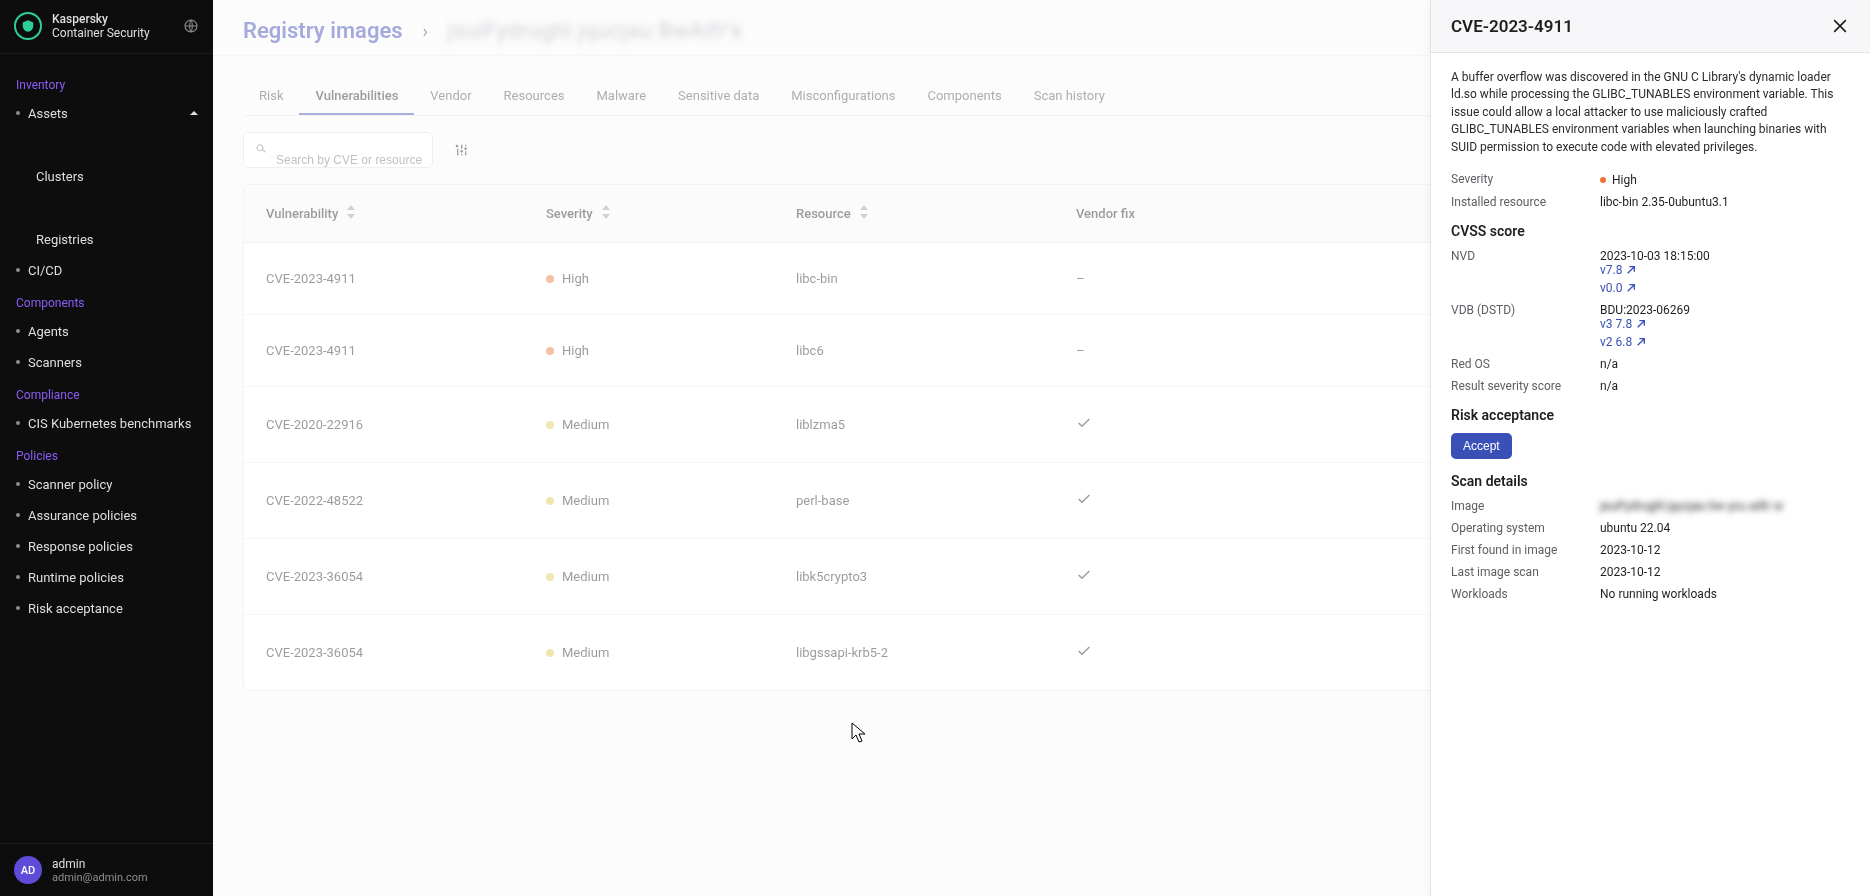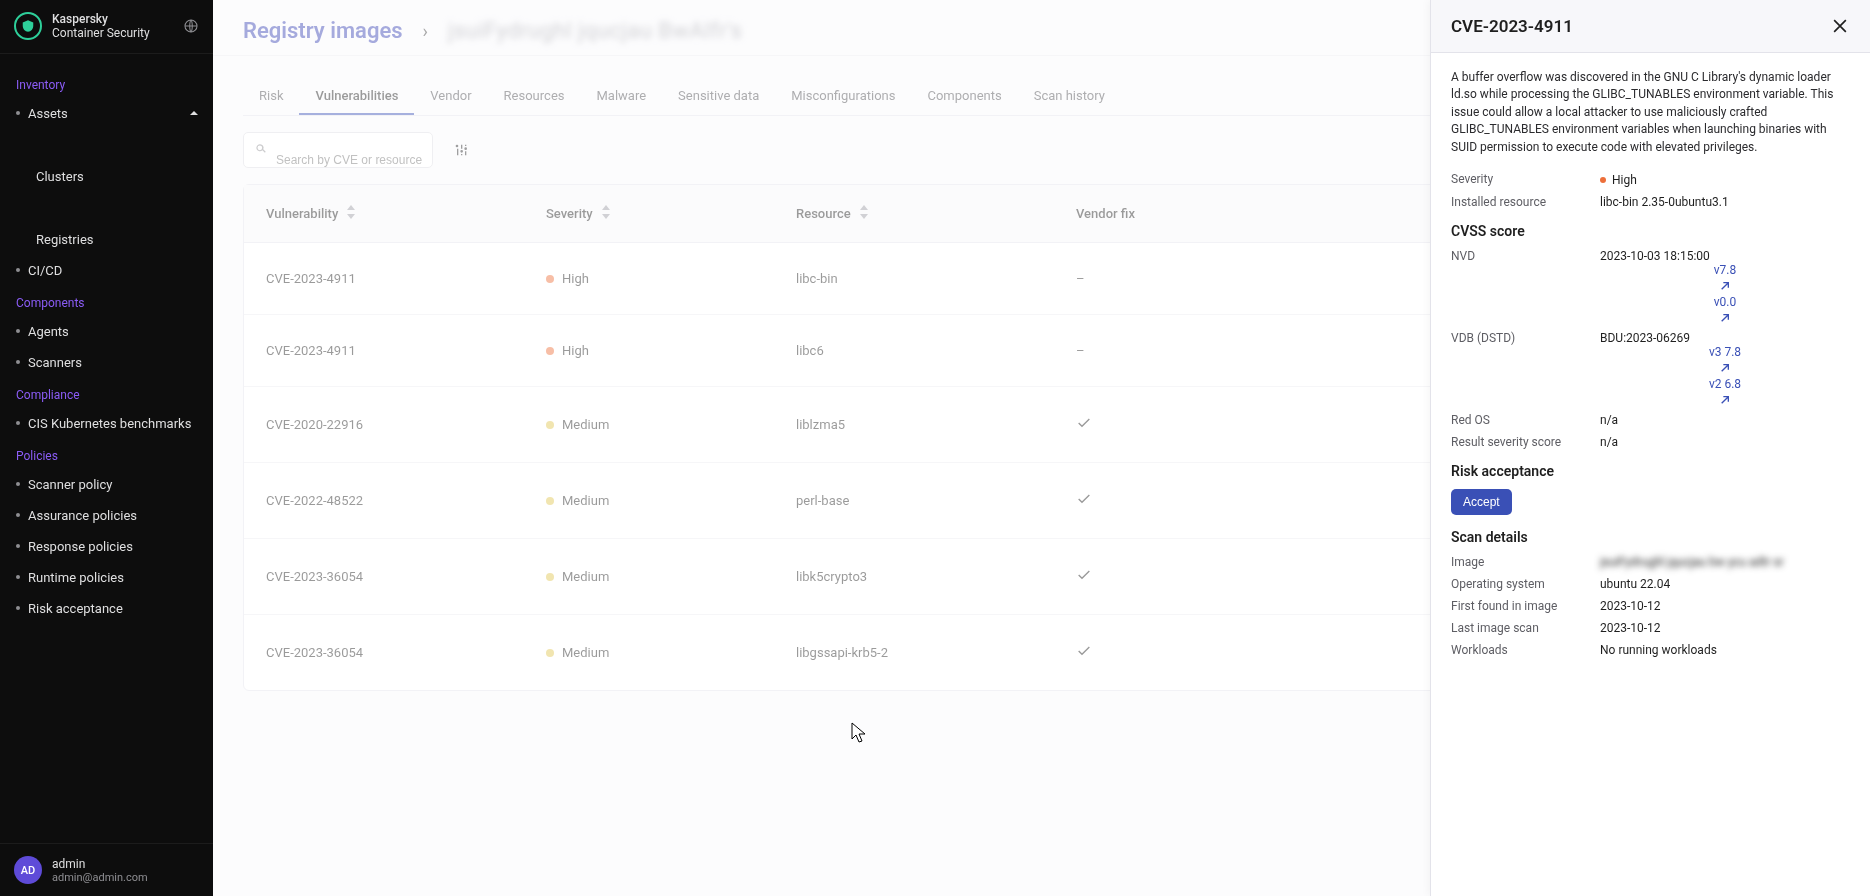--- a/index.html
+++ b/index.html
@@ -67,21 +67,21 @@
 .close-x svg { width:20px; height:20px; stroke:#1f1f1f; stroke-width:2; fill:none;}
 .panel-body { flex:1; overflow:auto; padding:16px 20px; font-size:12px; }
 .panel-body p.desc { font-size:12px; line-height:1.45; margin-bottom:16px; color:#2b2b2e; }
 .kv { display:grid; grid-template-columns: 120px 1fr; gap:8px 14px; margin-bottom:14px; }
 .kv .k { color:#5e5e64; }
 .kv .v { color:#1f1f1f; }
 .kv.wide { grid-template-columns: 135px 1fr; }
 h2.section { font-size:14px; font-weight:600; margin:14px 0 10px; }
 .sev-pill { display:inline-flex; align-items:center; gap:6px; }
 .sev-pill .d { width:6px; height:6px; border-radius:50%; background:#ed6f3a; }
-.link { color:#3a50b6; display:inline-flex; align-items:center; gap:4px;flex-direction:column; }
+.link { color:#3a50b6; display:inline-flex; align-items:center; gap:4px; }
 .link svg { width:10px; height:10px; fill:none; stroke:#3a50b6; stroke-width:1.6;}
 .link-row { display:flex; flex-direction:column; gap:4px; }
 .accept-btn { background:#3a50b6; color:#fff; border:none; border-radius:5px; padding:6px 12px; font-size:12px; cursor:pointer; }
 .blur-val { color:#c8c8ce; filter:blur(3px); white-space:nowrap; overflow:hidden;}
 .vfix-dash { color:#1f1f1f; }
 
 .cursor { position:absolute; left:638px; top:722px; z-index:20; }
 .cursor svg{width:16px;height:22px;}
 </style>
 </head>

